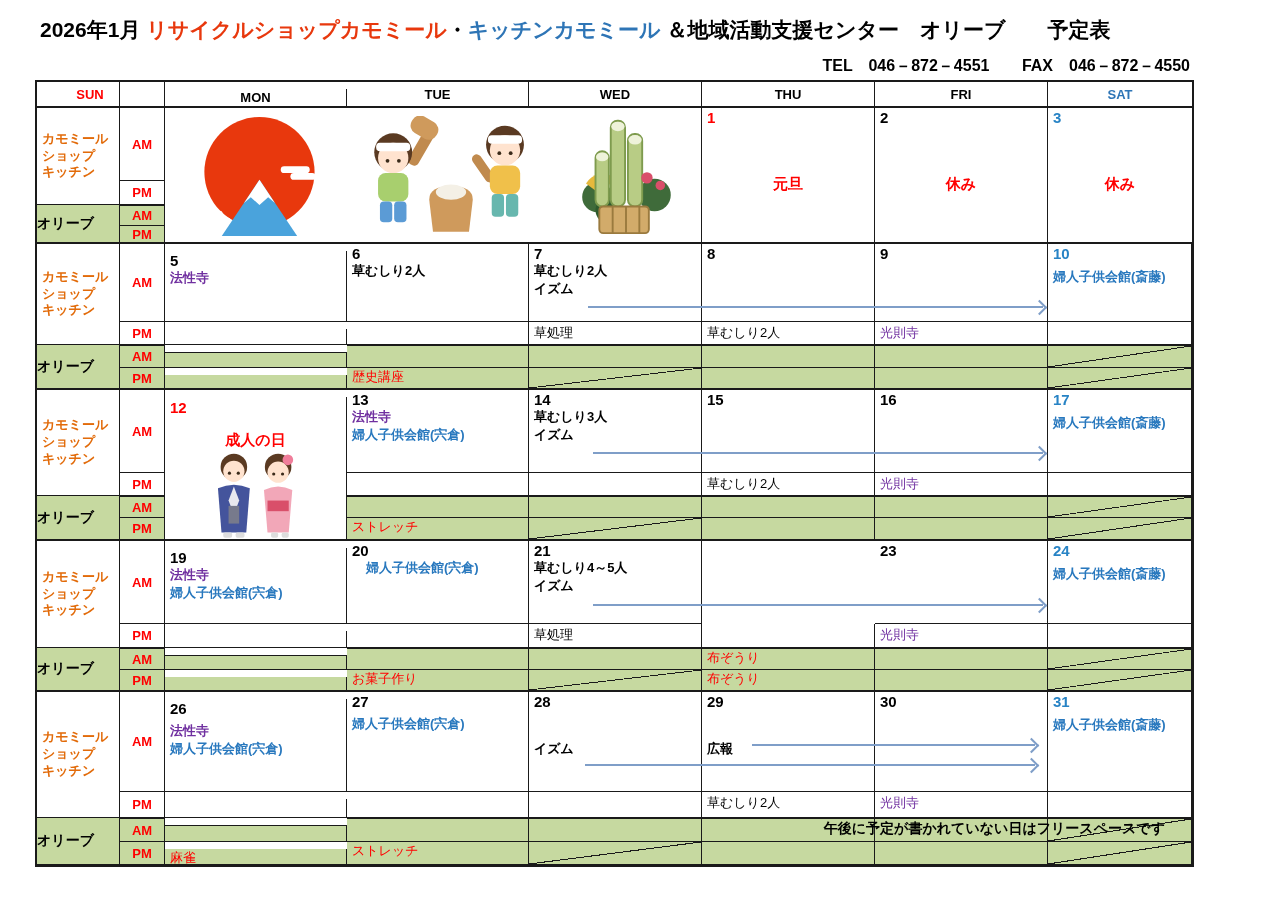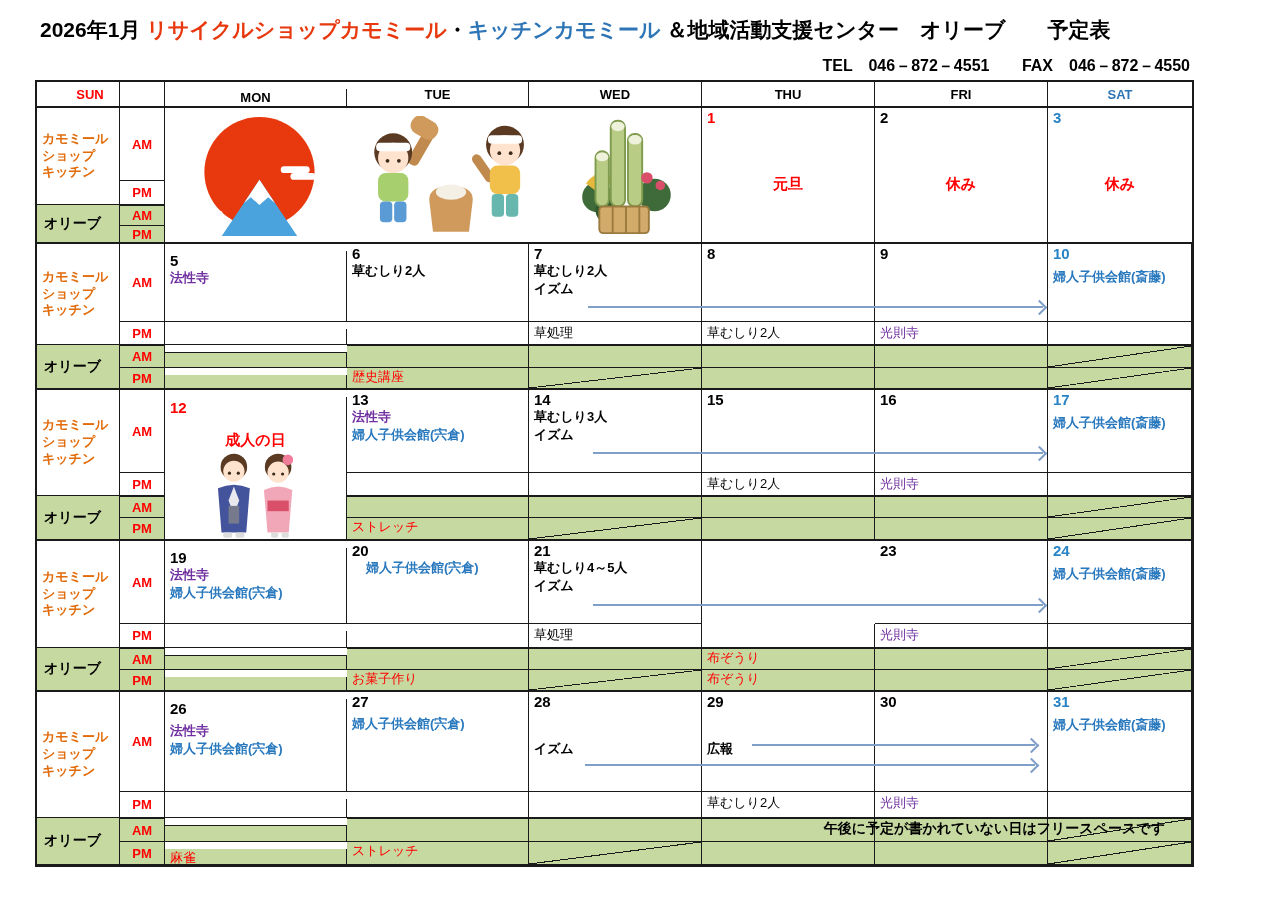--- a/index.html
+++ b/index.html
@@ -22,21 +22,21 @@
   .c:last-child{border-right:none;}
   .col-sun{grid-column:1;padding-left:24px;}.col-lbl{grid-column:2;}.col-mon{grid-column:3;}.col-tue{grid-column:4;}
   .col-wed{grid-column:5;}.col-thu{grid-column:6;}.col-fri{grid-column:7;}.col-sat{grid-column:8;}
   .col-mon{border-left:1px solid #1a1a1a;margin-left:-1px;margin-top:7px;}
   .row-am{grid-row:1;}.row-pm{grid-row:2;}.row-oam{grid-row:3;}.row-opm{grid-row:4;}
   .span-shop{grid-row:1/3;}.span-olive{grid-row:3/5;}.span-all{grid-row:1/5;}.cols-mw{grid-column:3/6;}
   .row-oam{border-top:1px solid #1a1a1a;}
   
   .shop-label{color:#e26b0a;font-weight:bold;font-size:13px;line-height:1.3;display:flex;align-items:center;
     padding-left:5px;white-space:pre-line;}
-  .olive-label{background:#c6d9a0;color:#000;font-weight:bold;font-size:14px;display:flex;align-items:center;padding-left:7px;font-family:Liberation Serif, serif;}
+  .olive-label{background:#c6d9a0;color:#000;font-weight:bold;font-size:14px;display:flex;align-items:center;padding-left:0;font-family:Liberation Serif, serif;}
   .ampm{display:flex;align-items:center;justify-content:center;color:#ff0000;font-weight:bold;font-size:13px;}
   .g{background:#c6d9a0;}
   
   .day{padding:1px 5px;font-weight:bold;}
   .num{font-size:15px;line-height:1.15;color:#000;}
   .num.nred{color:#ff0000;}.num.nblue{color:#2783c5;}
   .ev{font-size:13px;line-height:1.35;color:#000;white-space:nowrap;}
   .c-purple{color:#7030a0;}.c-blue{color:#2878be;}.c-red{color:#ff0000;}.c-black{color:#000;}
   .pmcell{padding:2px 5px;}
   .ocell{display:flex;align-items:flex-start;padding:0 5px;}

